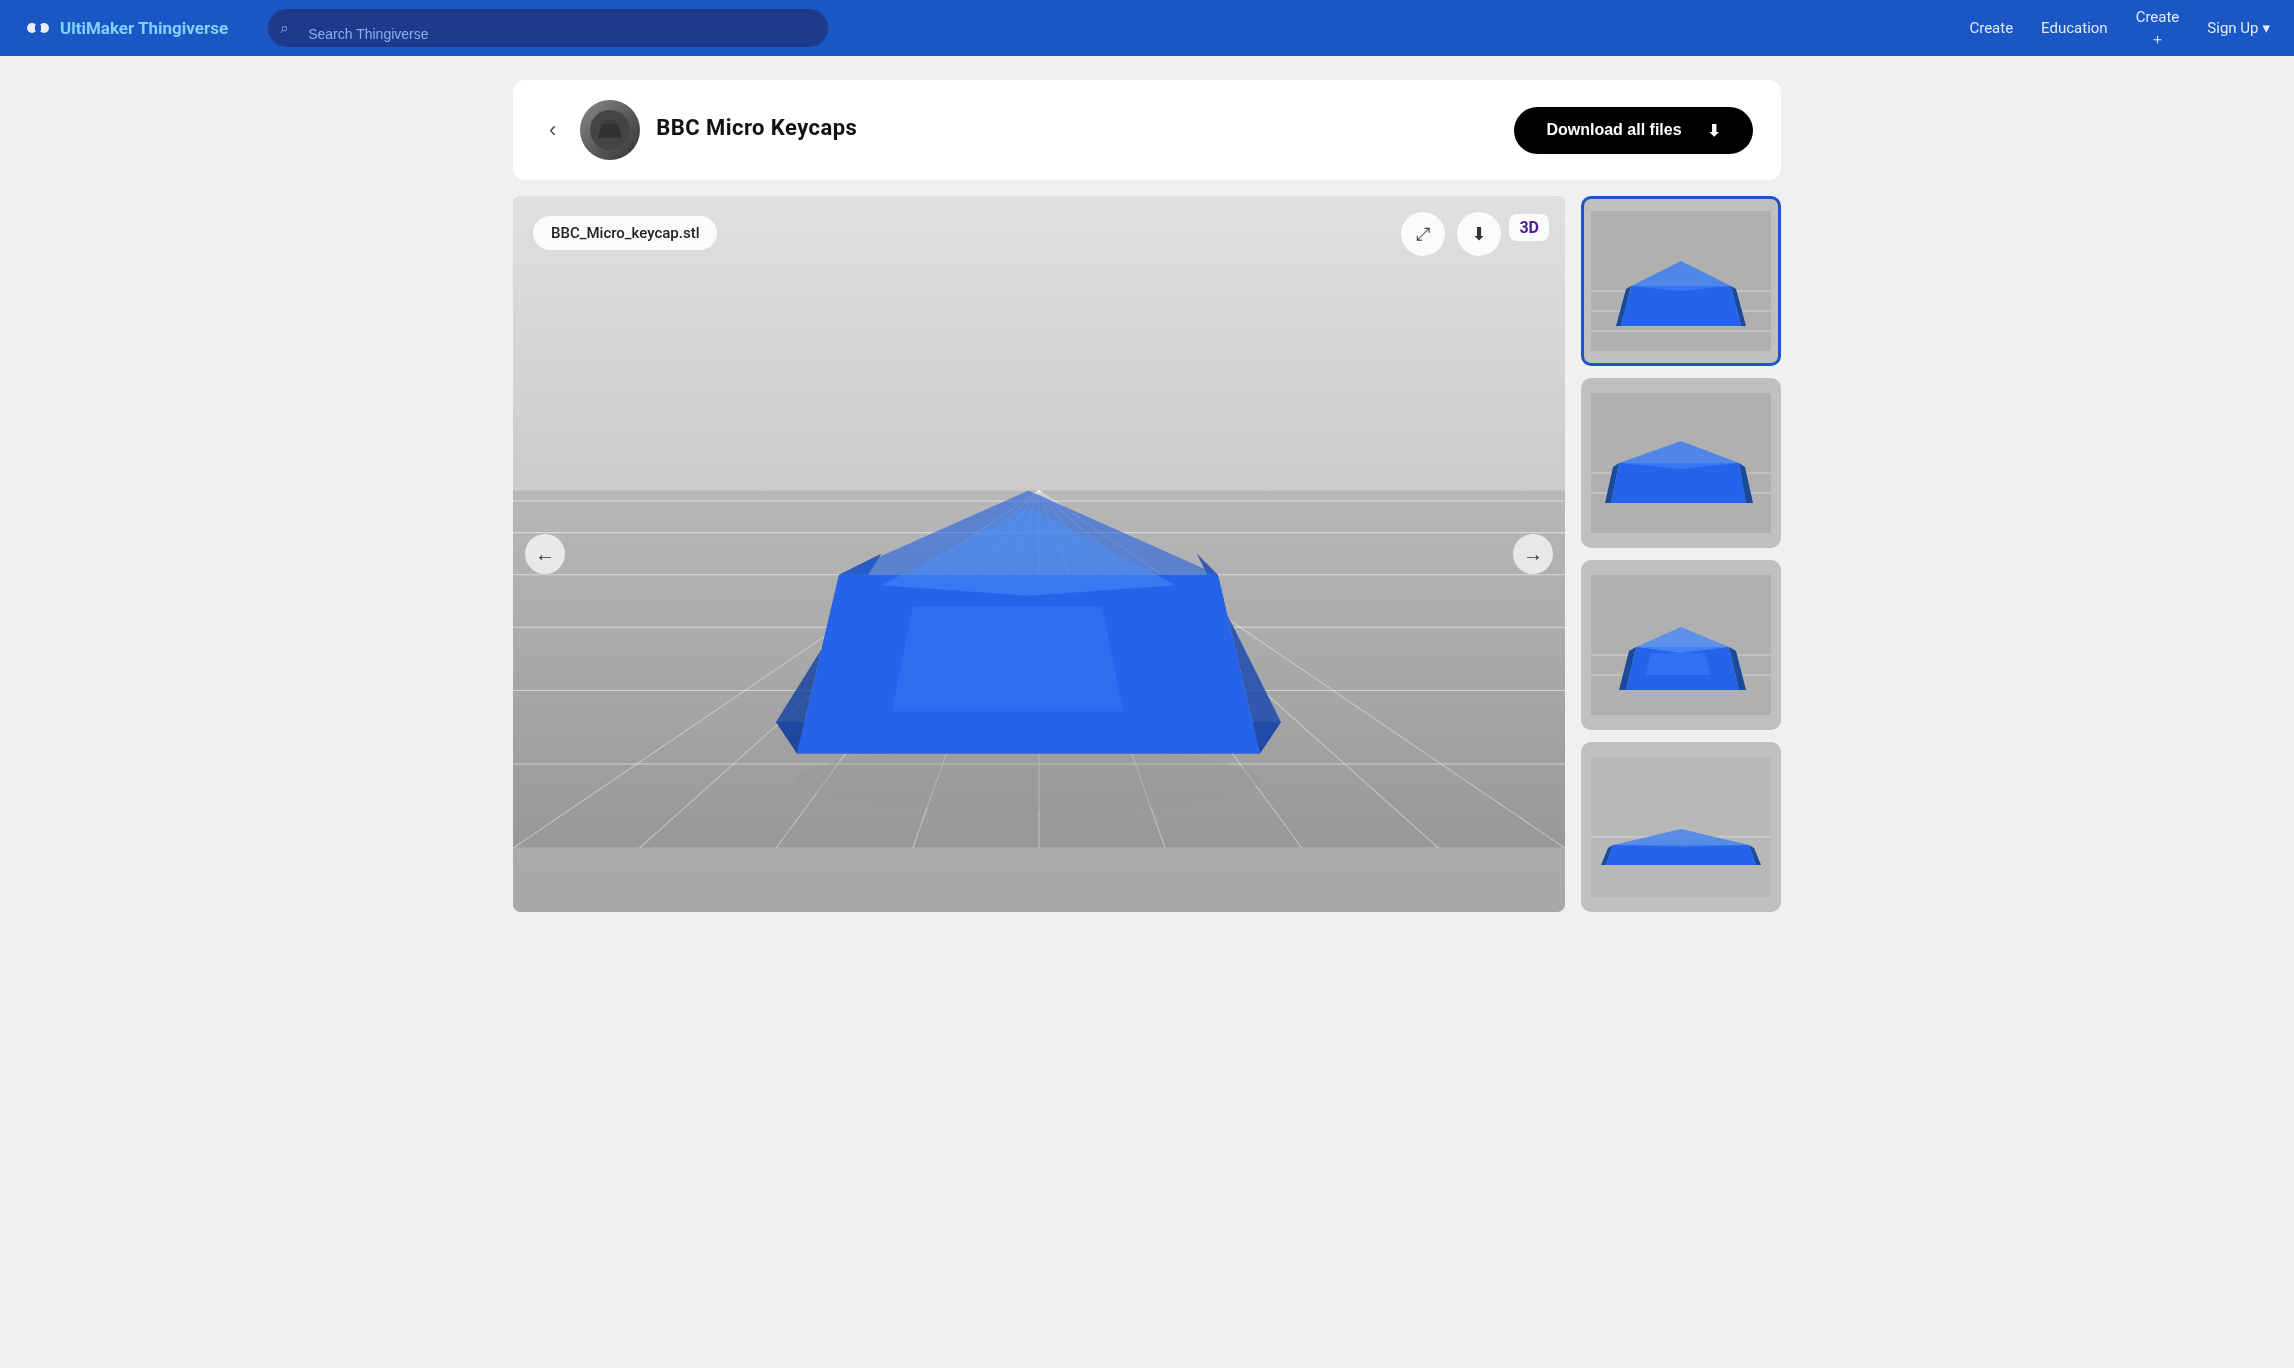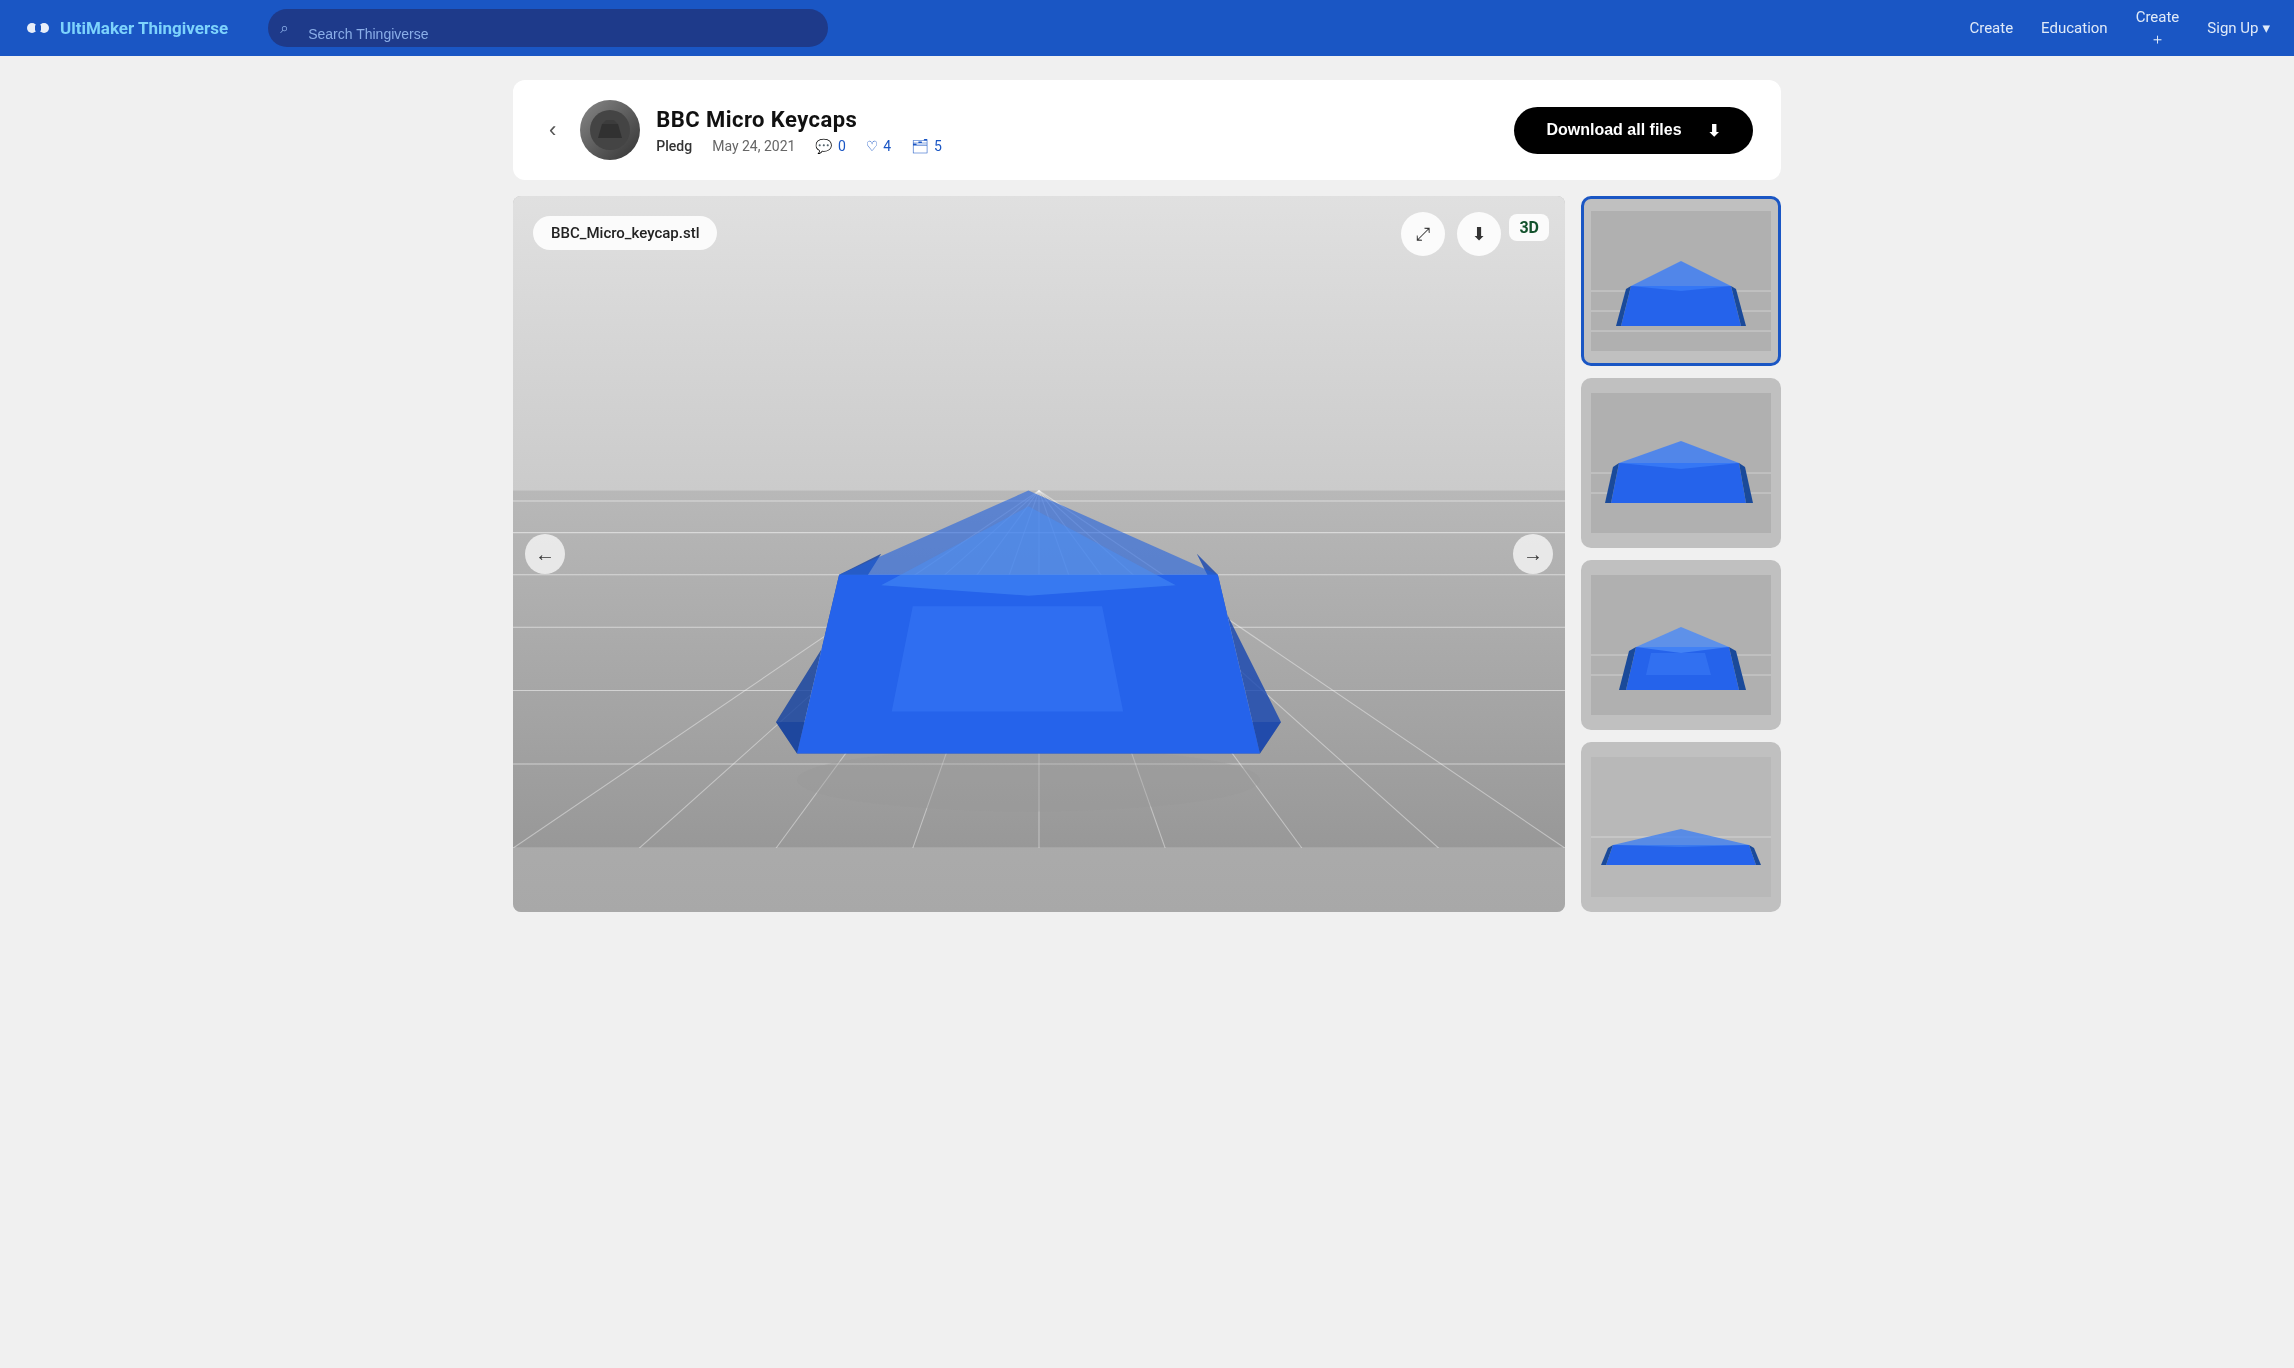--- a/index.html
+++ b/index.html
@@ -216,21 +216,21 @@
     .btn-download-viewer { right: 64px; }
     .badge-3d {
       position: absolute;
       top: 18px;
       right: 16px;
       background: rgba(255,255,255,0.88);
       border-radius: 8px;
       padding: 4px 10px;
       font-size: 16px;
       font-weight: 700;
-      color: #14532d;
+      color: #4c1d95;
     }
     .nav-arrow {
       position: absolute;
       top: 50%;
       transform: translateY(-50%);
       background: rgba(255,255,255,0.7);
       border: none;
       border-radius: 50%;
       width: 40px;
       height: 40px;
@@ -322,36 +322,20 @@
         <svg width="44" height="44" viewBox="0 0 44 44">
           <ellipse cx="22" cy="22" rx="20" ry="20" fill="#444"></ellipse>
           <polygon points="10,30 14,16 30,16 34,30" fill="#2a2a2a" opacity="0.7"></polygon>
           <polygon points="14,16 18,12 26,12 30,16" fill="#333" opacity="0.5"></polygon>
         </svg>
       </div>
     </div>
 
     <div class="item-info">
       <div class="item-title">BBC Micro Keycaps</div>
-      <div class="item-meta">
-        <span class="meta-author">Pledg</span>
-        <span class="meta-date">May 24, 2021</span>
-        <div class="meta-icon-group">
-          <span>💬</span>
-          <span>0</span>
-        </div>
-        <div class="meta-icon-group">
-          <span>♡</span>
-          <span>4</span>
-        </div>
-        <div class="meta-icon-group">
-          <span>🗂</span>
-          <span>5</span>
-        </div>
-      </div>
     </div>
 
     <button class="download-all-btn">
       <span>Download all files</span>
       <span>⬇</span>
     </button>
   </div>
 
   <div class="viewer-section">
 

